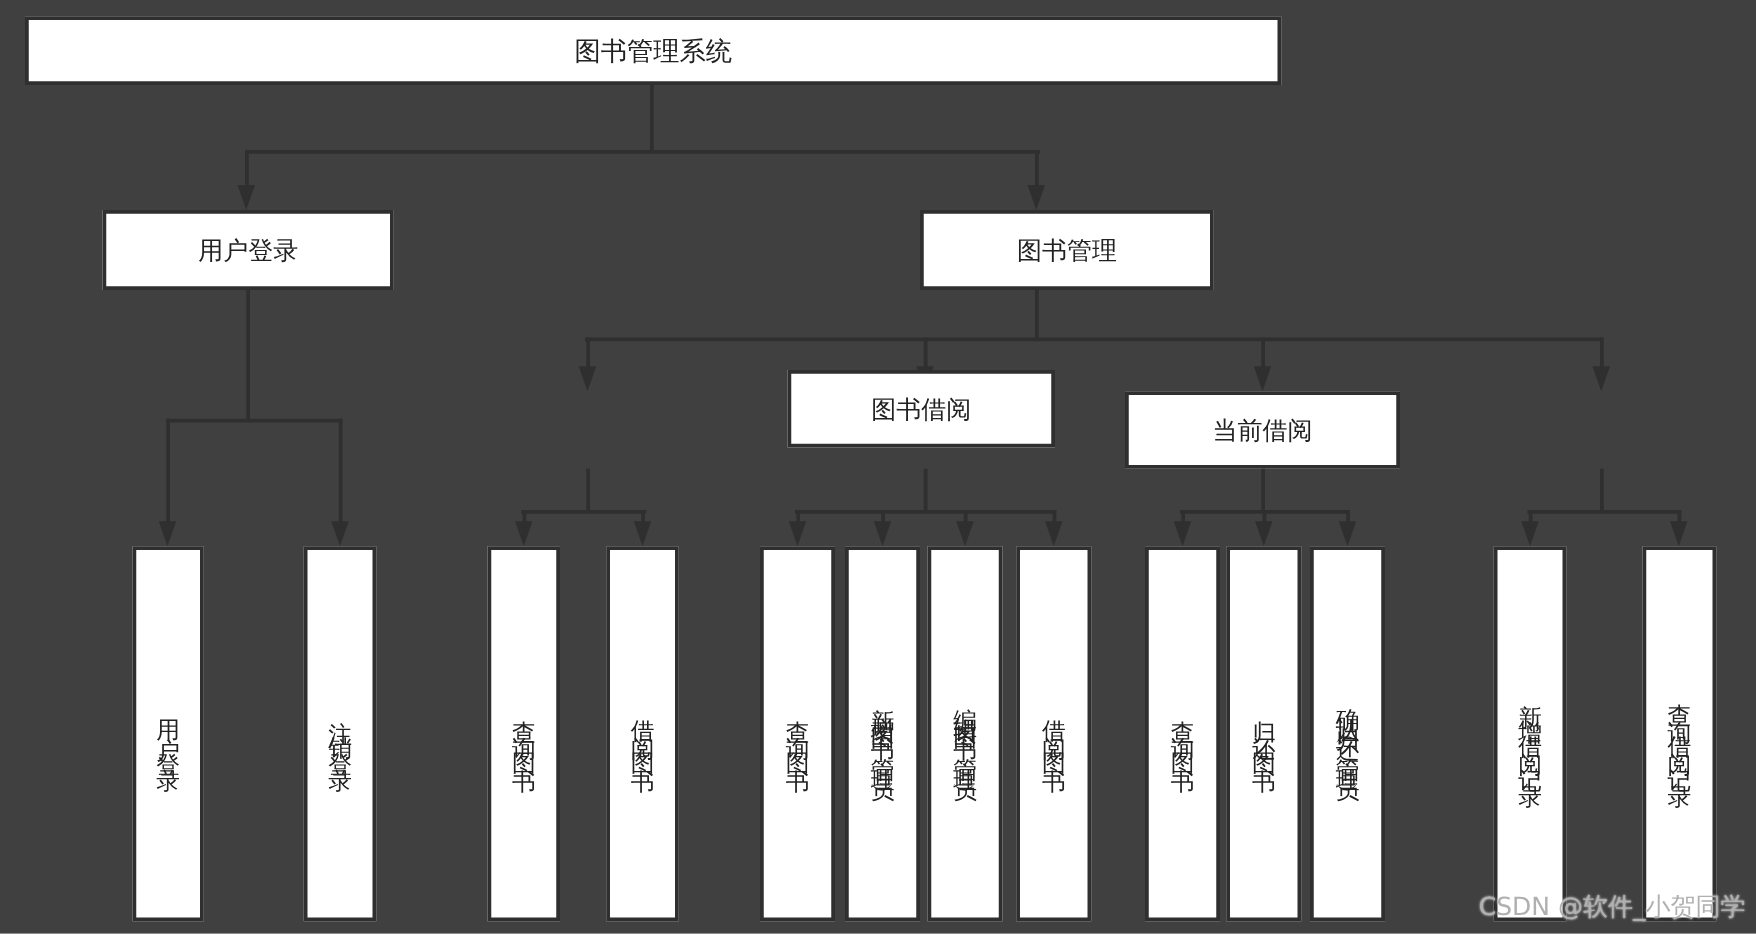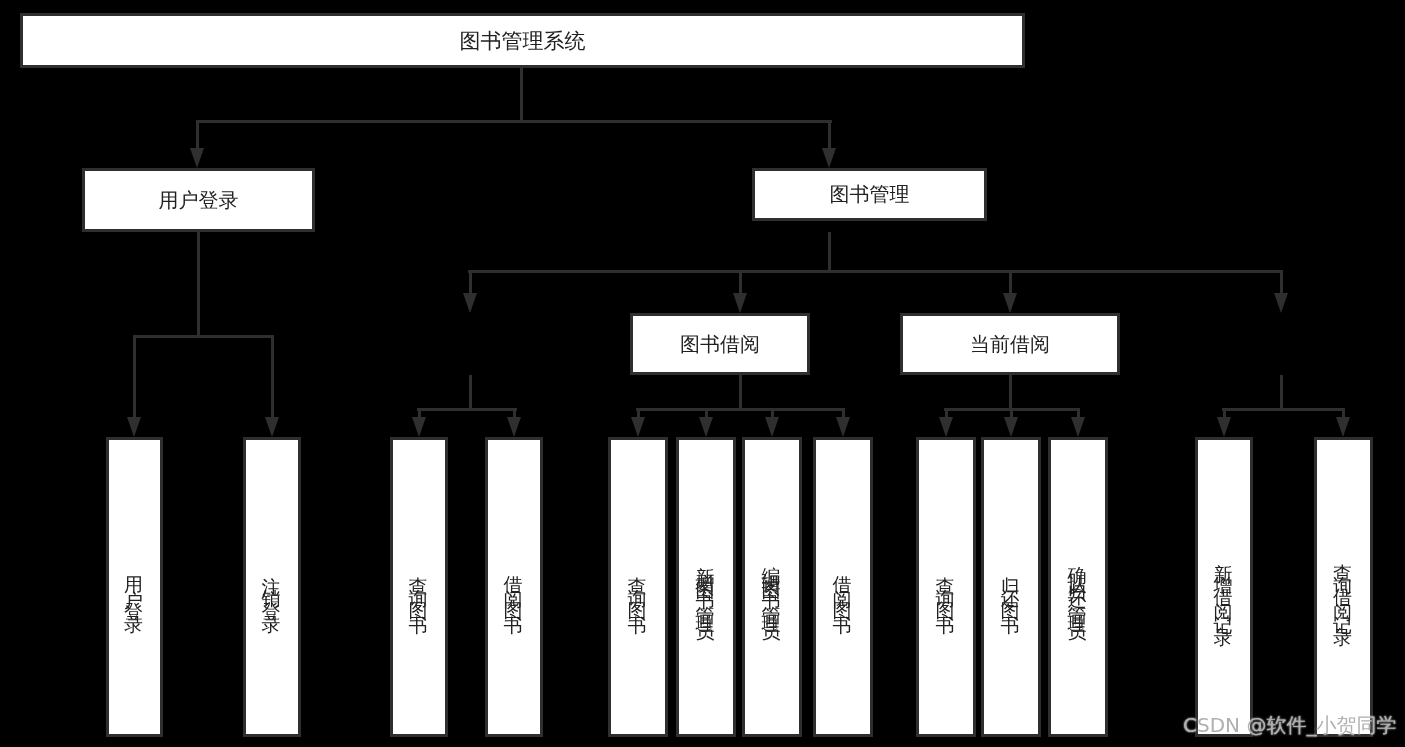--- a/index.html
+++ b/index.html
@@ -1,17 +1,17 @@
 <!DOCTYPE html>
 <html><head>
 <meta charset="utf-8">
 <style>
   html,body{margin:0;padding:0;background:#ffffff;}
   body{font-family:"DejaVu Sans","Liberation Sans",sans-serif;}
-  .canvas{position:relative;width:1405px;height:747px;background:#000000;overflow:hidden;}
+  .canvas{position:relative;width:1405px;height:747px;background:#404040;overflow:hidden;}
   .node{
     position:absolute;background:#ffffff;border:3px solid #2f2f2f;box-sizing:border-box;
     display:flex;align-items:center;justify-content:center;
     color:#212121;font-size:20px;white-space:nowrap;
   }
   .root{font-size:21px;}
   .vnode{
     writing-mode:vertical-rl;text-orientation:mixed;
     font-size:19px;letter-spacing:13px;white-space:normal;
   }
@@ -41,21 +41,21 @@
   <div class="vline" style="left:520px;top:68px;height:53px;"></div>
   <div class="hline" style="left:196px;top:120px;width:636px;"></div>
   <div class="vline" style="left:196px;top:120px;height:30px;"></div>
   <div class="arrow" style="left:190px;top:148px;"></div>
   <div class="vline" style="left:828px;top:120px;height:30px;"></div>
   <div class="arrow" style="left:822px;top:148px;"></div>
 
   <div class="node" style="left:82px;top:168px;width:233px;height:64px;">
     <span>用户登录</span>
   </div>
-  <div class="node" style="left:752px;top:168px;width:235px;height:53px;text-align:center;">
+  <div class="node" style="left:736px;top:168px;width:235px;height:64px;text-align:center;">
     <span>图书管理</span>
   </div>
 
   <div class="vline" style="left:197px;top:232px;height:104px;"></div>
   <div class="hline" style="left:133px;top:335px;width:141px;"></div>
   <div class="vline" style="left:133px;top:335px;height:85px;"></div>
   <div class="arrow" style="left:127px;top:417px;"></div>
   <div class="vline" style="left:271px;top:335px;height:85px;"></div>
   <div class="arrow" style="left:265px;top:417px;"></div>
 
@@ -66,21 +66,21 @@
   <div class="hline" style="left:468px;top:270px;width:814px;"></div>
   <div class="vline" style="left:469px;top:270px;height:25px;"></div>
   <div class="arrow" style="left:463px;top:293px;"></div>
   <div class="vline" style="left:739px;top:270px;height:25px;"></div>
   <div class="arrow" style="left:733px;top:293px;"></div>
   <div class="vline" style="left:1009px;top:270px;height:25px;"></div>
   <div class="arrow" style="left:1003px;top:293px;"></div>
   <div class="vline" style="left:1280px;top:270px;height:25px;"></div>
   <div class="arrow" style="left:1274px;top:293px;"></div>
 
-  <div class="node" style="left:630px;top:313px;width:180px;height:62px;">
+  <div class="node" style="left:630px;top:296px;width:214px;height:62px;">
     <span>图书借阅</span>
   </div>
   <div class="node" style="left:900px;top:313px;width:220px;height:62px;">
     <span>当前借阅</span>
   </div>
 
   <div class="vline" style="left:469px;top:375px;height:34px;"></div>
   <div class="hline" style="left:417px;top:408px;width:100px;"></div>
   <div class="vline" style="left:418px;top:408px;height:12px;"></div>
   <div class="arrow" style="left:412px;top:417px;"></div>

